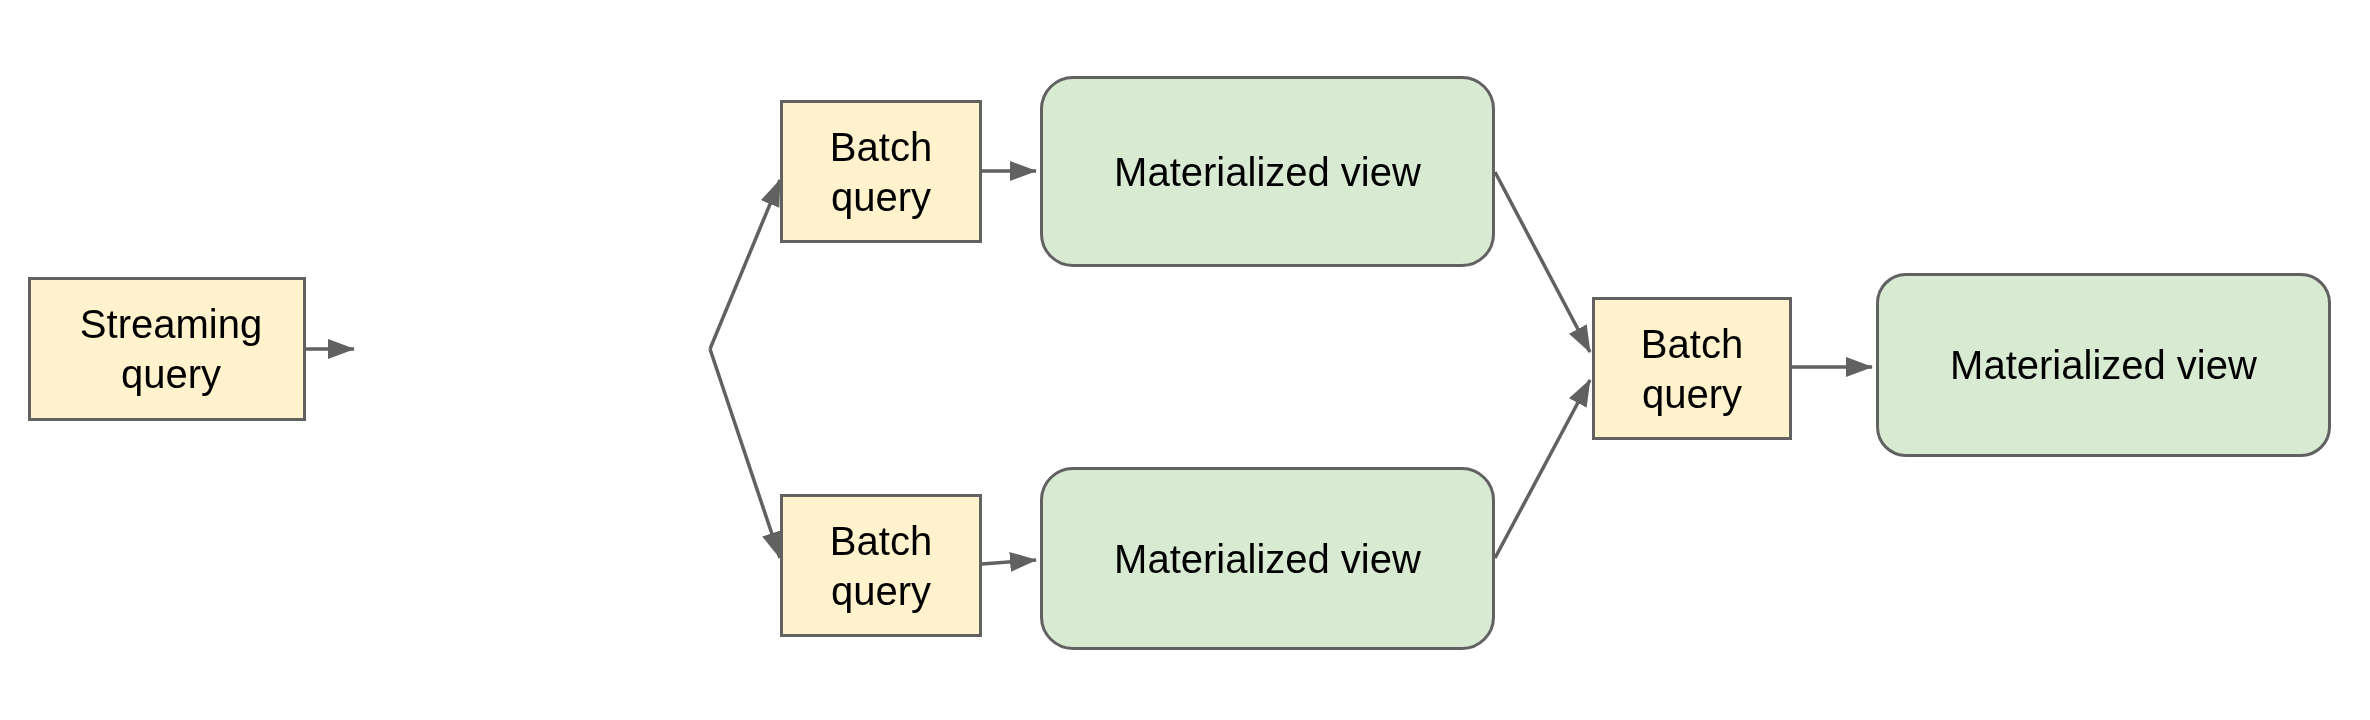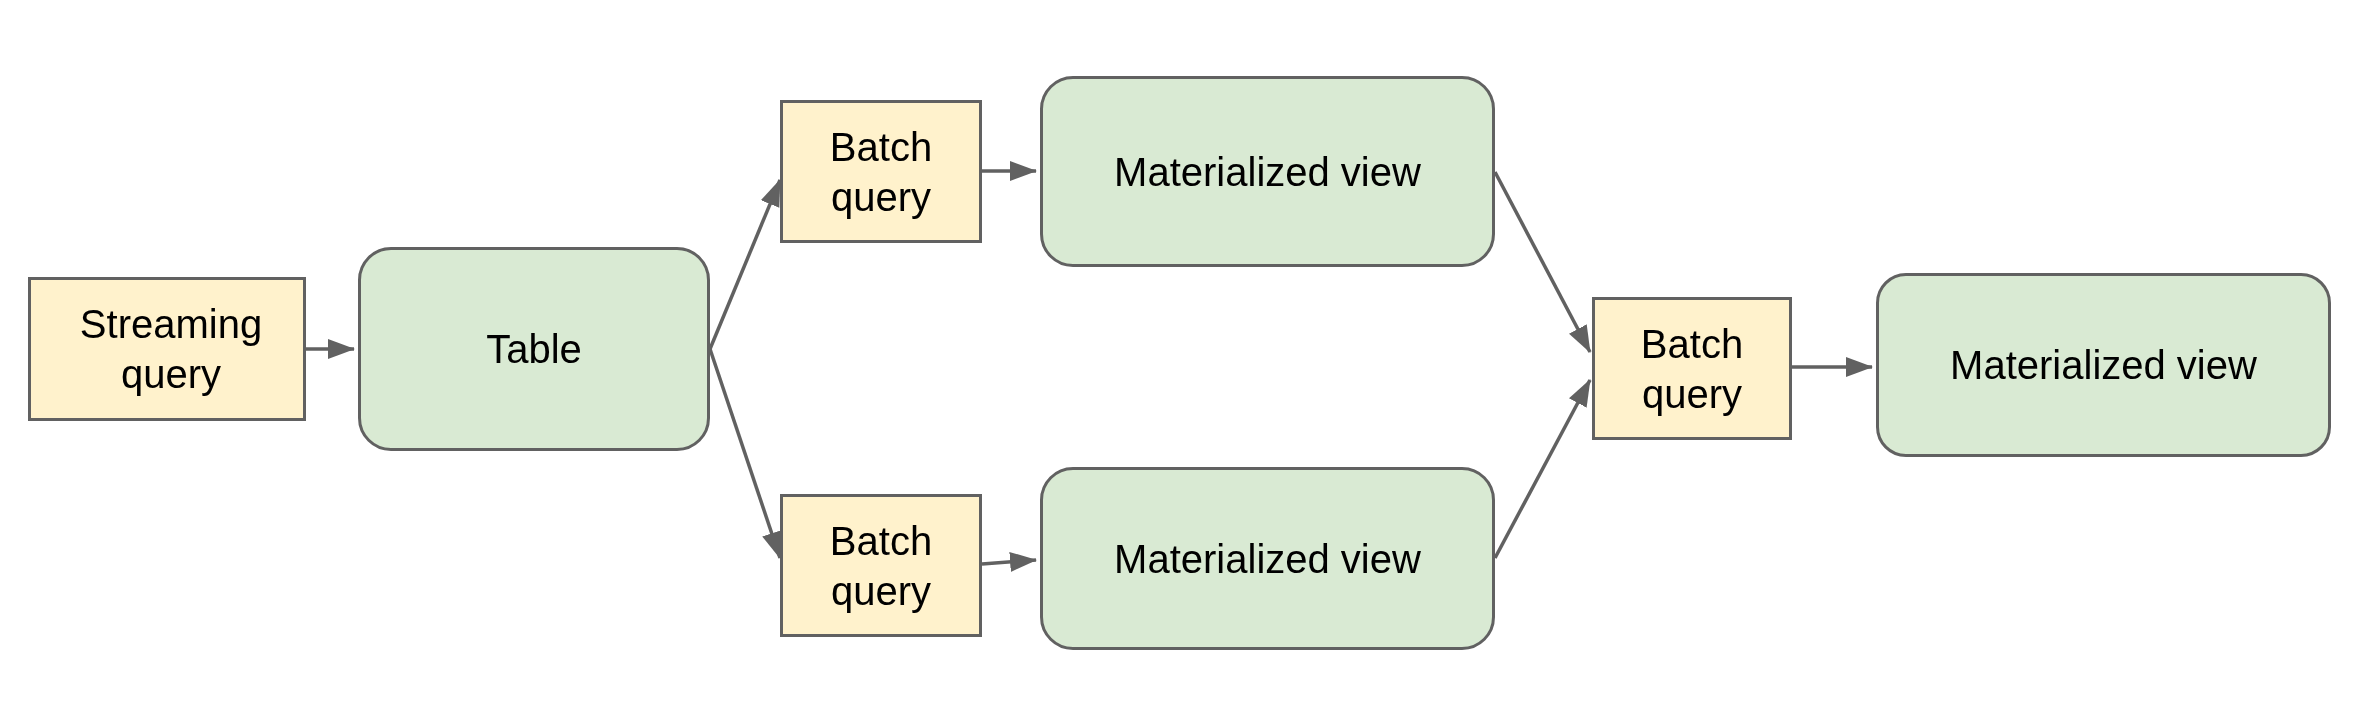--- a/index.html
+++ b/index.html
@@ -75,23 +75,20 @@
       <line x1="1495" y1="558" x2="1590" y2="380" marker-end="url(#ah)"></line>
       <line x1="1792" y1="367" x2="1872" y2="367" marker-end="url(#ah)"></line>
     </g>
   </svg>
 
   <div id="n-streaming" class="node node-query">
     <span>Streaming</span>
     <span>query</span>
   </div>
 
-  <div id="n-table" class="node node-data">
-    <span>Table</span>
-  </div>
 
   <div id="n-batch-top" class="node node-query">
     <span>Batch</span>
     <span>query</span>
   </div>
 
   <div id="n-mv-top" class="node node-data">
     <span>Materialized view</span>
   </div>
 

